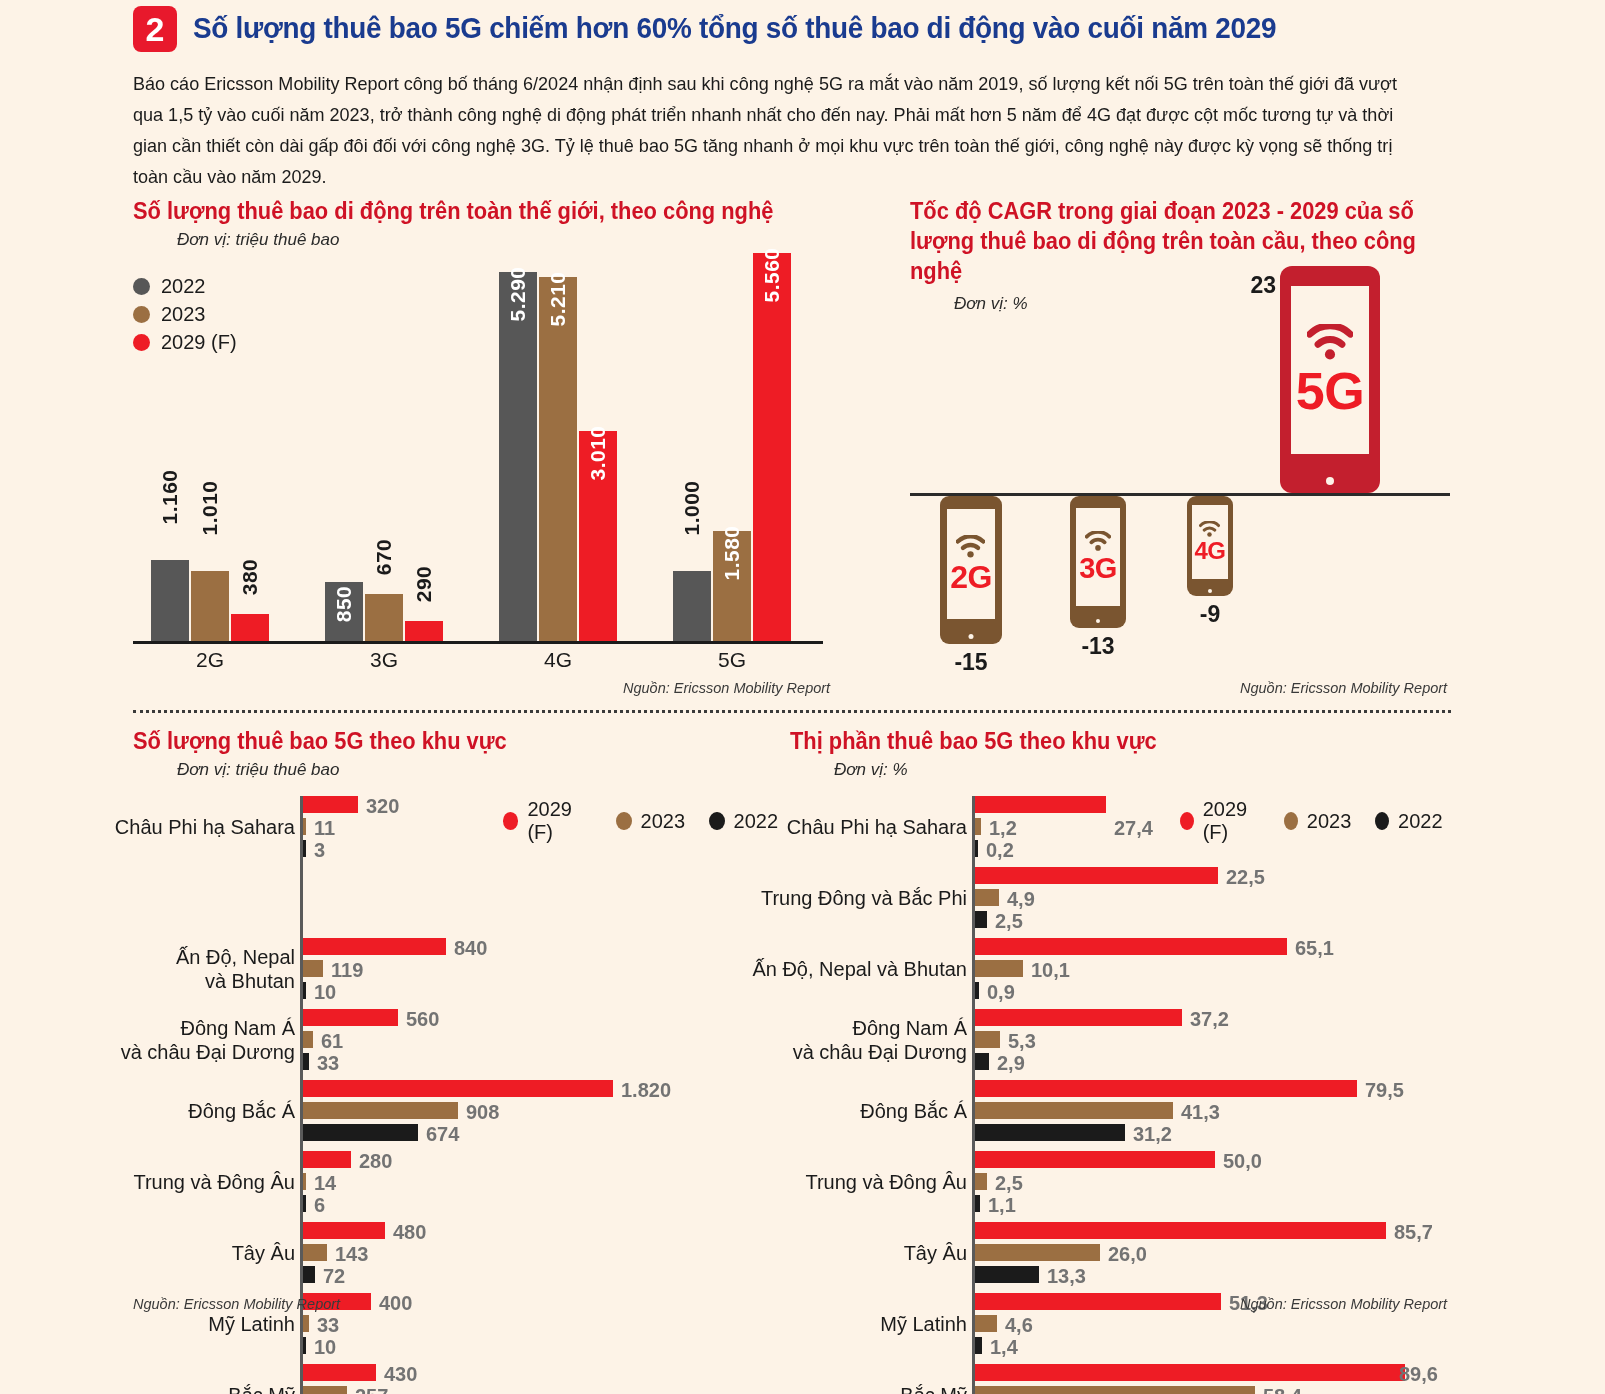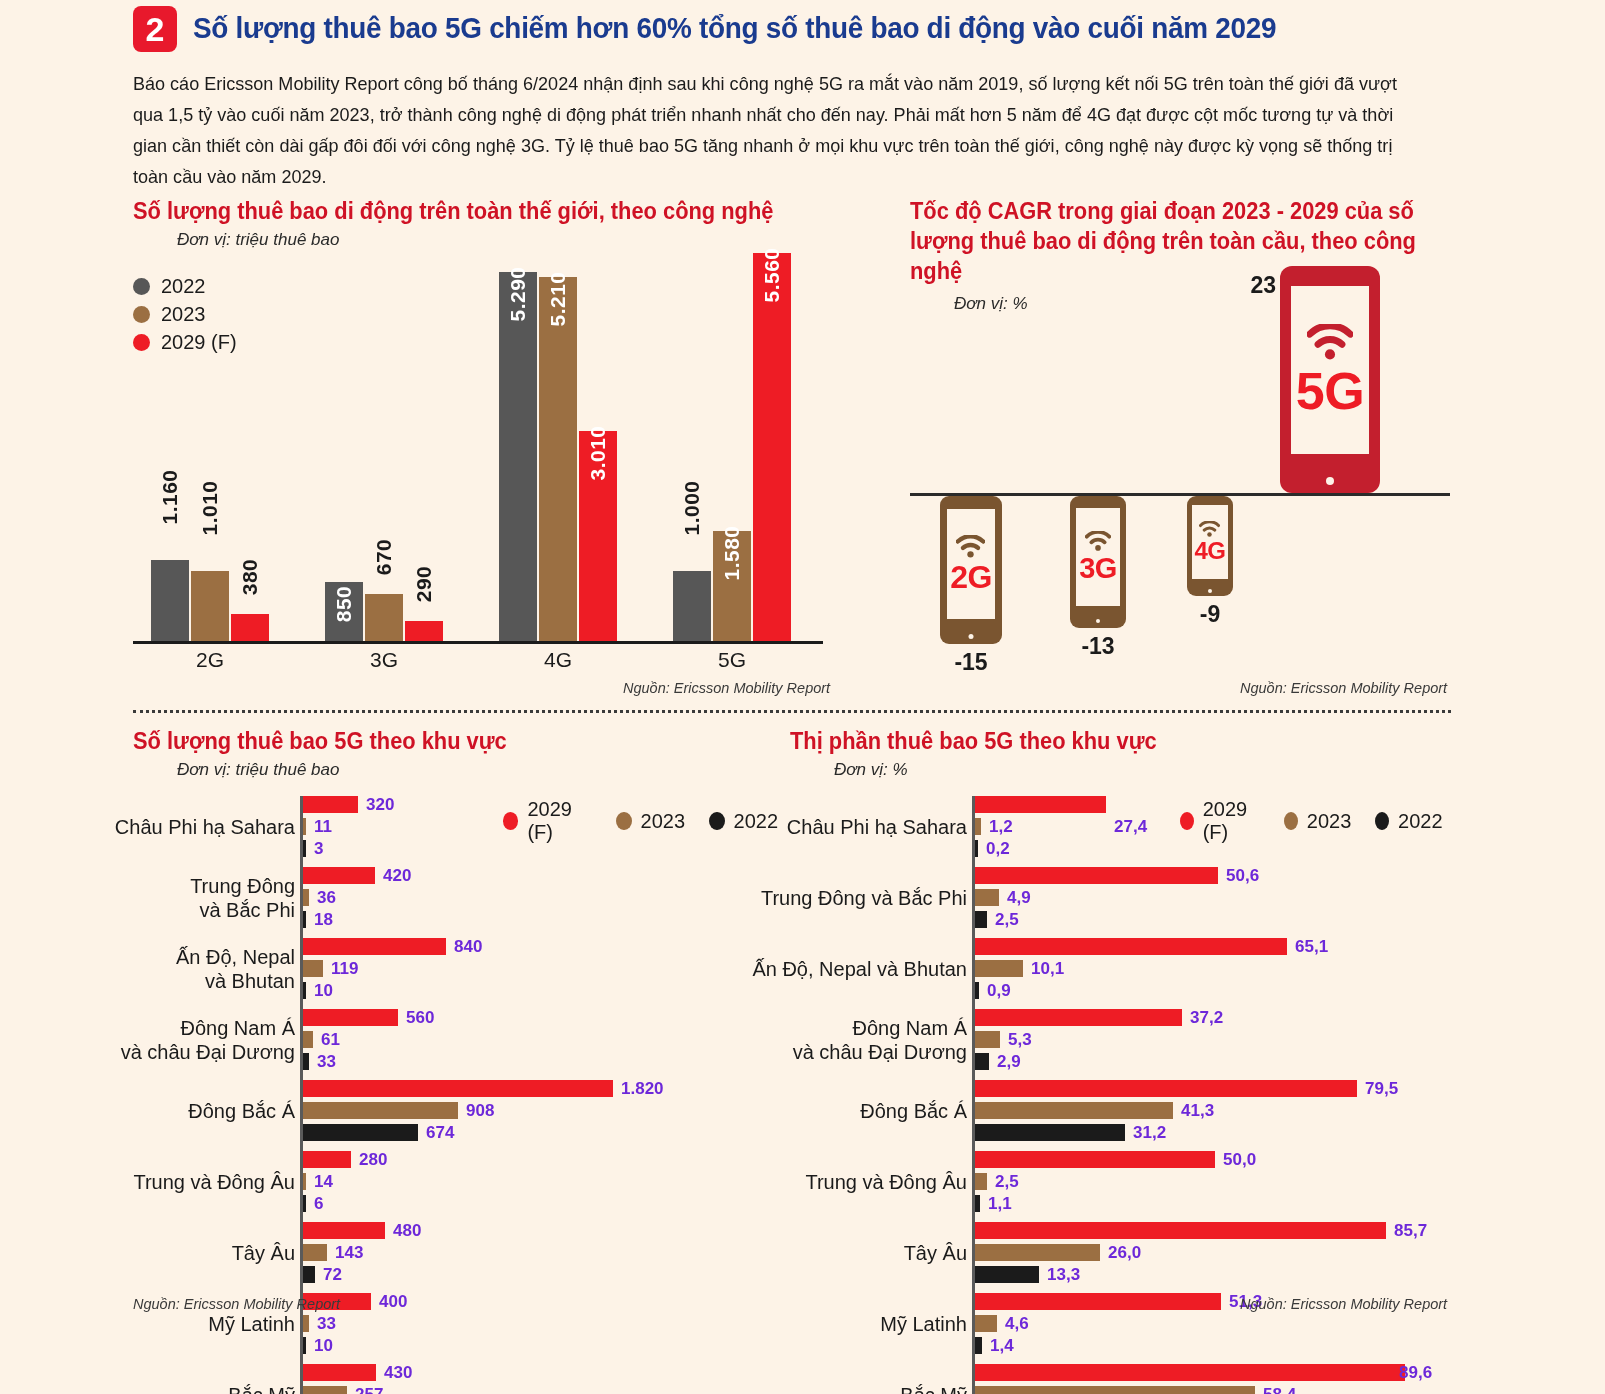--- a/index.html
+++ b/index.html
@@ -110,21 +110,21 @@
   #chart4 { position: absolute; left: 790px; top: 726px; width: 665px; height: 610px; }
   .hplot { position: absolute; }
   .hcat { position: absolute; }
   .hlabel {
     position: absolute; right: 100%; padding-right: 8px; text-align: right;
     font-size: 20px; color: #1b1b1b; line-height: 24px; white-space: nowrap;
     font-family: "Liberation Sans Narrow","Liberation Sans", sans-serif;
   }
   .hbar { position: absolute; left: 0; }
   .hval {
-    position: absolute; font-size: 17px; font-weight: 700; color: #6d28d9;
+    position: absolute; font-size: 20px; font-weight: 700; color: #737373;
     white-space: nowrap; line-height: 1;
     font-family: "Liberation Sans Narrow","Liberation Sans", sans-serif;
   }
   .yaxis { position: absolute; width: 3px; background: #5a5a5a; }
   .legend-h { position: absolute; display: flex; align-items: center; gap: 9px; }
   .legend-h .dot { width: 18px; height: 18px; border-radius: 50%; }
   .legend-h .ltxt { font-size: 20px; color: #1b1b1b; margin-right: 15px;
     font-family:"Liberation Sans Narrow","Liberation Sans", sans-serif; }
 </style>
 </head>
@@ -287,29 +287,20 @@
         <div class="yaxis" style="left: -3px; top: 0px; height: 629px;"></div>
         <div class="hcat" style="left: 0px; top: 0px; width: 310px; height: 61px;">
           <div class="hlabel" style="top: 18.5px; line-height: 24px;">Châu Phi hạ Sahara</div>
           <div class="hbar" style="top: 0px; width: 55px; height: 17px; background: rgb(238, 28, 37);"></div>
           <div class="hval" style="left: 63px; top: -0.5px;">320</div>
           <div class="hbar" style="top: 22px; width: 3px; height: 17px; background: rgb(155, 111, 66);"></div>
           <div class="hval" style="left: 11px; top: 21.5px;">11</div>
           <div class="hbar" style="top: 44px; width: 3px; height: 17px; background: rgb(27, 27, 27);"></div>
           <div class="hval" style="left: 11px; top: 43.5px;">3</div>
         </div>
-        <div class="hcat" style="left: 0px; top: 71px; width: 310px; height: 61px;">
-          <div class="hlabel" style="top: 6.5px; line-height: 24px;">Trung Đông<br>và Bắc Phi</div>
-          <div class="hbar" style="top: 0px; width: 72px; height: 17px; background: rgb(238, 28, 37);"></div>
-          <div class="hval" style="left: 80px; top: -0.5px;">420</div>
-          <div class="hbar" style="top: 22px; width: 6px; height: 17px; background: rgb(155, 111, 66);"></div>
-          <div class="hval" style="left: 14px; top: 21.5px;">36</div>
-          <div class="hbar" style="top: 44px; width: 3px; height: 17px; background: rgb(27, 27, 27);"></div>
-          <div class="hval" style="left: 11px; top: 43.5px;">18</div>
-        </div>
         <div class="hcat" style="left: 0px; top: 142px; width: 310px; height: 61px;">
           <div class="hlabel" style="top: 6.5px; line-height: 24px;">Ấn Độ, Nepal<br>và Bhutan</div>
           <div class="hbar" style="top: 0px; width: 143px; height: 17px; background: rgb(238, 28, 37);"></div>
           <div class="hval" style="left: 151px; top: -0.5px;">840</div>
           <div class="hbar" style="top: 22px; width: 20px; height: 17px; background: rgb(155, 111, 66);"></div>
           <div class="hval" style="left: 28px; top: 21.5px;">119</div>
           <div class="hbar" style="top: 44px; width: 3px; height: 17px; background: rgb(27, 27, 27);"></div>
           <div class="hval" style="left: 11px; top: 43.5px;">10</div>
         </div>
         <div class="hcat" style="left: 0px; top: 213px; width: 310px; height: 61px;">
@@ -386,21 +377,21 @@
           <div class="hbar" style="top: 0px; width: 131px; height: 17px; background: rgb(238, 28, 37);"></div>
           <div class="hval" style="left: 139px; top: -0.5px; margin-top: 22px;">27,4</div>
           <div class="hbar" style="top: 22px; width: 6px; height: 17px; background: rgb(155, 111, 66);"></div>
           <div class="hval" style="left: 14px; top: 21.5px;">1,2</div>
           <div class="hbar" style="top: 44px; width: 3px; height: 17px; background: rgb(27, 27, 27);"></div>
           <div class="hval" style="left: 11px; top: 43.5px;">0,2</div>
         </div>
         <div class="hcat" style="left: 0px; top: 71px; width: 430px; height: 61px;">
           <div class="hlabel" style="top: 18.5px; line-height: 24px;">Trung Đông và Bắc Phi</div>
           <div class="hbar" style="top: 0px; width: 243px; height: 17px; background: rgb(238, 28, 37);"></div>
-          <div class="hval" style="left: 251px; top: -0.5px;">50,6</div>
+          <div class="hval" style="left: 251px; top: -0.5px;">22,5</div>
           <div class="hbar" style="top: 22px; width: 24px; height: 17px; background: rgb(155, 111, 66);"></div>
           <div class="hval" style="left: 32px; top: 21.5px;">4,9</div>
           <div class="hbar" style="top: 44px; width: 12px; height: 17px; background: rgb(27, 27, 27);"></div>
           <div class="hval" style="left: 20px; top: 43.5px;">2,5</div>
         </div>
         <div class="hcat" style="left: 0px; top: 142px; width: 430px; height: 61px;">
           <div class="hlabel" style="top: 18.5px; line-height: 24px;">Ấn Độ, Nepal và Bhutan</div>
           <div class="hbar" style="top: 0px; width: 312px; height: 17px; background: rgb(238, 28, 37);"></div>
           <div class="hval" style="left: 320px; top: -0.5px;">65,1</div>
           <div class="hbar" style="top: 22px; width: 48px; height: 17px; background: rgb(155, 111, 66);"></div>

